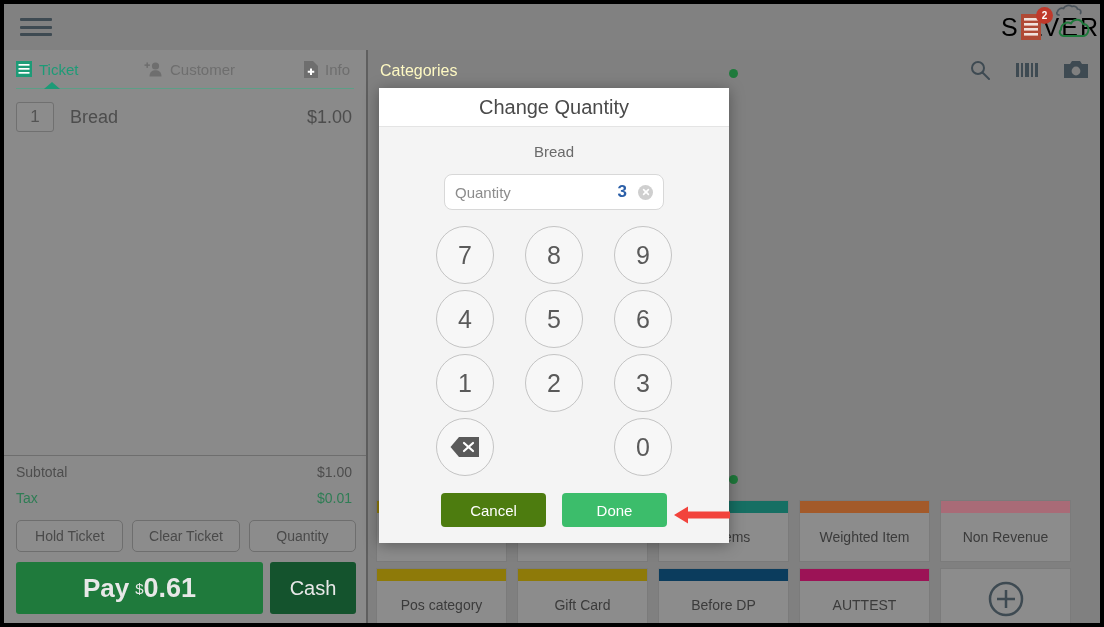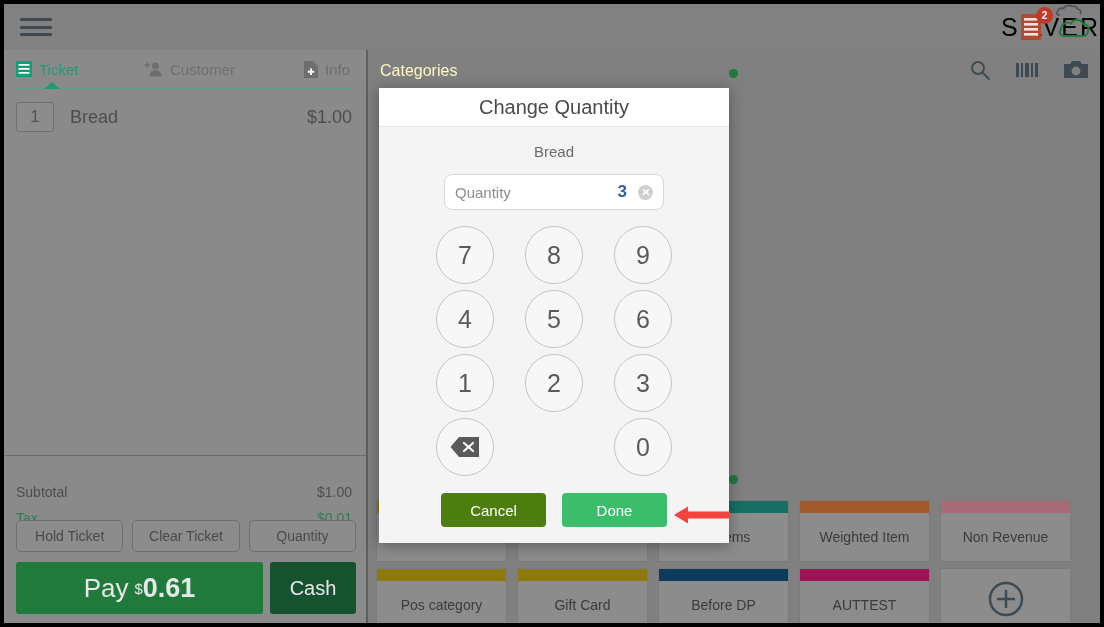--- a/index.html
+++ b/index.html
@@ -68,38 +68,38 @@
   }
   .qty-box{
     margin-left:12px;width:36px;height:28px;border:1px solid #707070;border-radius:3px;
     display:flex;align-items:center;justify-content:center;font-size:17px;color:#545454;
     background:#8c8c8c;cursor:pointer;
   }
   .item-name{margin-left:16px;font-size:18px;color:#4d4d4d;}
   .item-price{position:absolute;right:14px;font-size:18px;color:#4d4d4d;}
 
   .totals-sep{position:absolute;left:0;top:405px;width:362px;height:1px;background:#6e6e6e;}
-  .totline{position:absolute;left:0;width:362px;height:24px;font-size:14px;margin-top:20px;}
+  .totline{position:absolute;left:0;width:362px;height:24px;font-size:14px;}
   .totline .lbl{position:absolute;left:12px;}
   .totline .val{position:absolute;right:14px;}
   .subtotal{top:414px;color:#4d4d4d;}
   .taxline{top:440px;color:#2f7d55;}
 
   .smallbtns{position:absolute;left:12px;top:470px;width:340px;height:32px;display:flex;gap:9px;}
   .sbtn{
     flex:1;border:1px solid #6e6e6e;border-radius:5px;background:#8c8c8c;
     display:flex;align-items:center;justify-content:center;font-size:14px;color:#4a4a4a;
     cursor:pointer;
   }
   .paybar{position:absolute;left:12px;top:512px;width:340px;height:52px;display:flex;gap:7px;}
   .pay-btn{
     flex:1;background:#1f7a3c;border-radius:3px;color:#e8e8e8;
     display:flex;align-items:center;justify-content:center;cursor:pointer;
   }
-  .pay-btn .ptxt{font-size:26px;font-weight:400;}
+  .pay-btn .ptxt{font-size:26px;font-weight:700;}
   .pay-btn .pdollar{font-size:15px;vertical-align:super;margin-left:6px;}
   .pay-btn .pamt{font-size:27px;font-weight:bold;}
   .cash-btn{
     width:86px;background:#14532d;border-radius:3px;color:#e8e8e8;
     display:flex;align-items:center;justify-content:center;font-size:20px;cursor:pointer;
   }
 
   
   .content{position:absolute;left:366px;top:46px;width:730px;height:573px;}
   .cat-header{position:absolute;left:0;top:0;width:730px;height:44px;}

